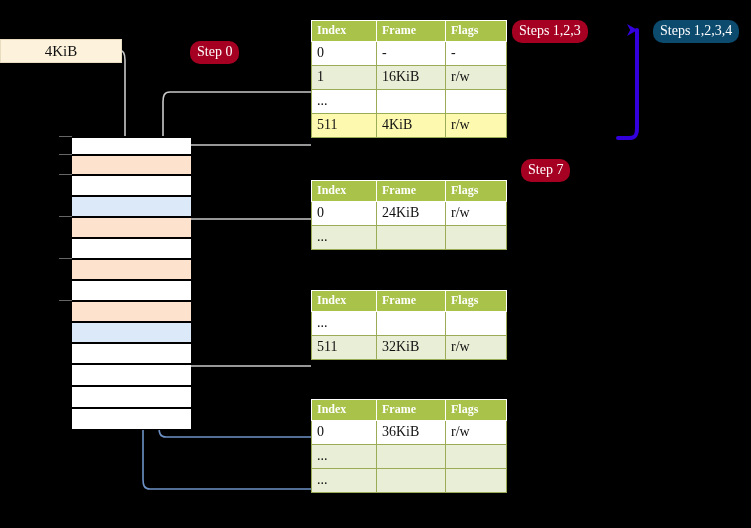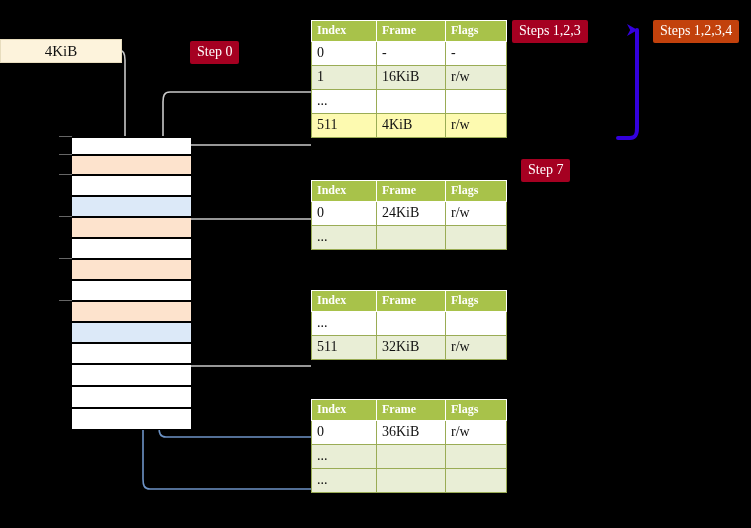--- a/index.html
+++ b/index.html
@@ -30,24 +30,24 @@
 
   
   .badge {
     position: absolute;
     color: #ffffff;
     font-family: "Liberation Serif", "DejaVu Serif", serif;
     font-size: 14px;
     line-height: 1;
     padding: 4px 7px 5px 7px;
     white-space: nowrap;
-    border-radius: 2px;
+    border-radius: 10px;
   }
   .badge-red { background: #a50021; }
-  .badge-blue { background: #c2410c; }
+  .badge-blue { background: #0c4a6e; }
 
   
   .kib-box {
     position: absolute;
     background: #fdf3dc;
     border: 1px solid #e8ddbe;
     color: #101010;
     font-size: 15px;
     text-align: center;
     line-height: 1;

